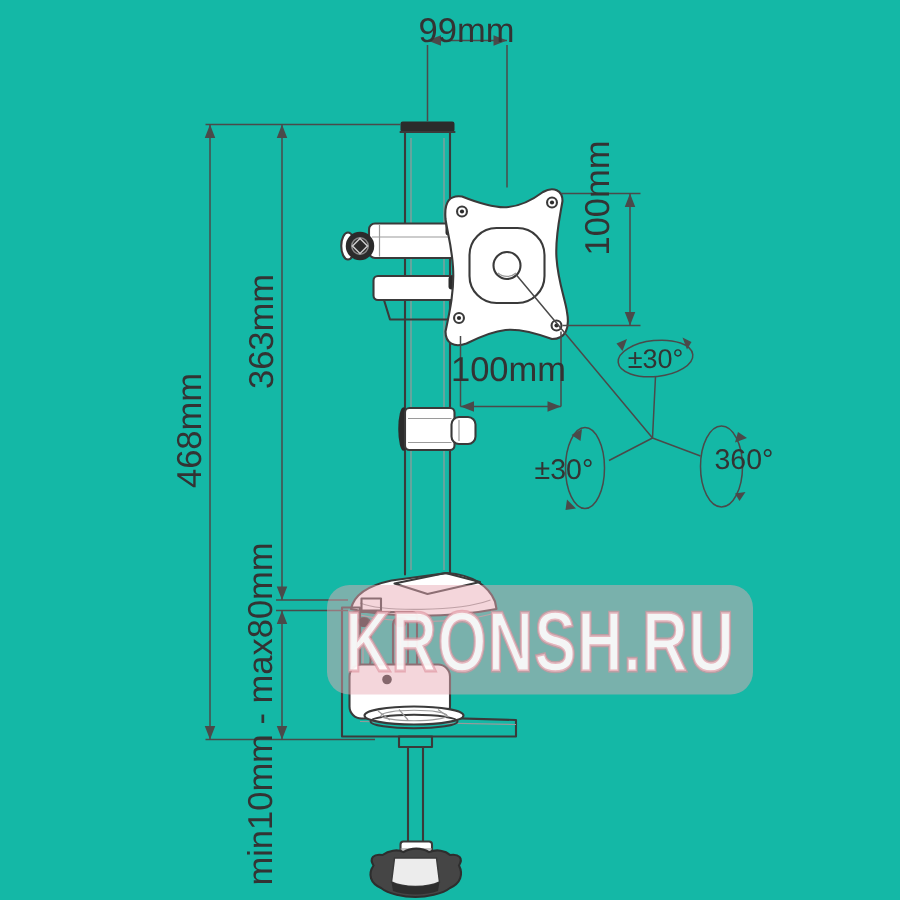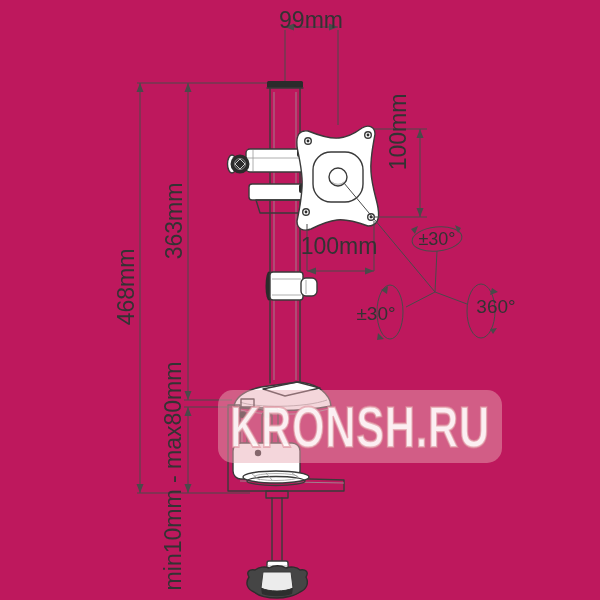--- a/index.html
+++ b/index.html
@@ -1,16 +1,16 @@
 <!DOCTYPE html>
 <html><head>
 <meta charset="utf-8">
 <style>
   html,body{margin:0;padding:0;background:#ffffff;}
-  .stage{position:relative;width:600px;height:600px;background:#be185d;overflow:hidden;
+  .stage{position:relative;width:600px;height:600px;background:#14b8a6;overflow:hidden;
          font-family:"Liberation Sans", sans-serif;}
   svg{display:block;}
   
   .fig{stroke:#3a3a3a;stroke-width:1.4;fill:none;stroke-linejoin:round;stroke-linecap:round;}
   .fig-fill{stroke:#3a3a3a;stroke-width:1.4;fill:#ffffff;stroke-linejoin:round;}
   .dark{fill:#2b2b2b;stroke:none;}
   .thin{stroke:#9a9a9a;stroke-width:0.8;fill:none;}
   .dim{stroke:#4a4a4a;stroke-width:1;fill:none;}
   .dim-arrow{fill:#4a4a4a;stroke:none;}
   

